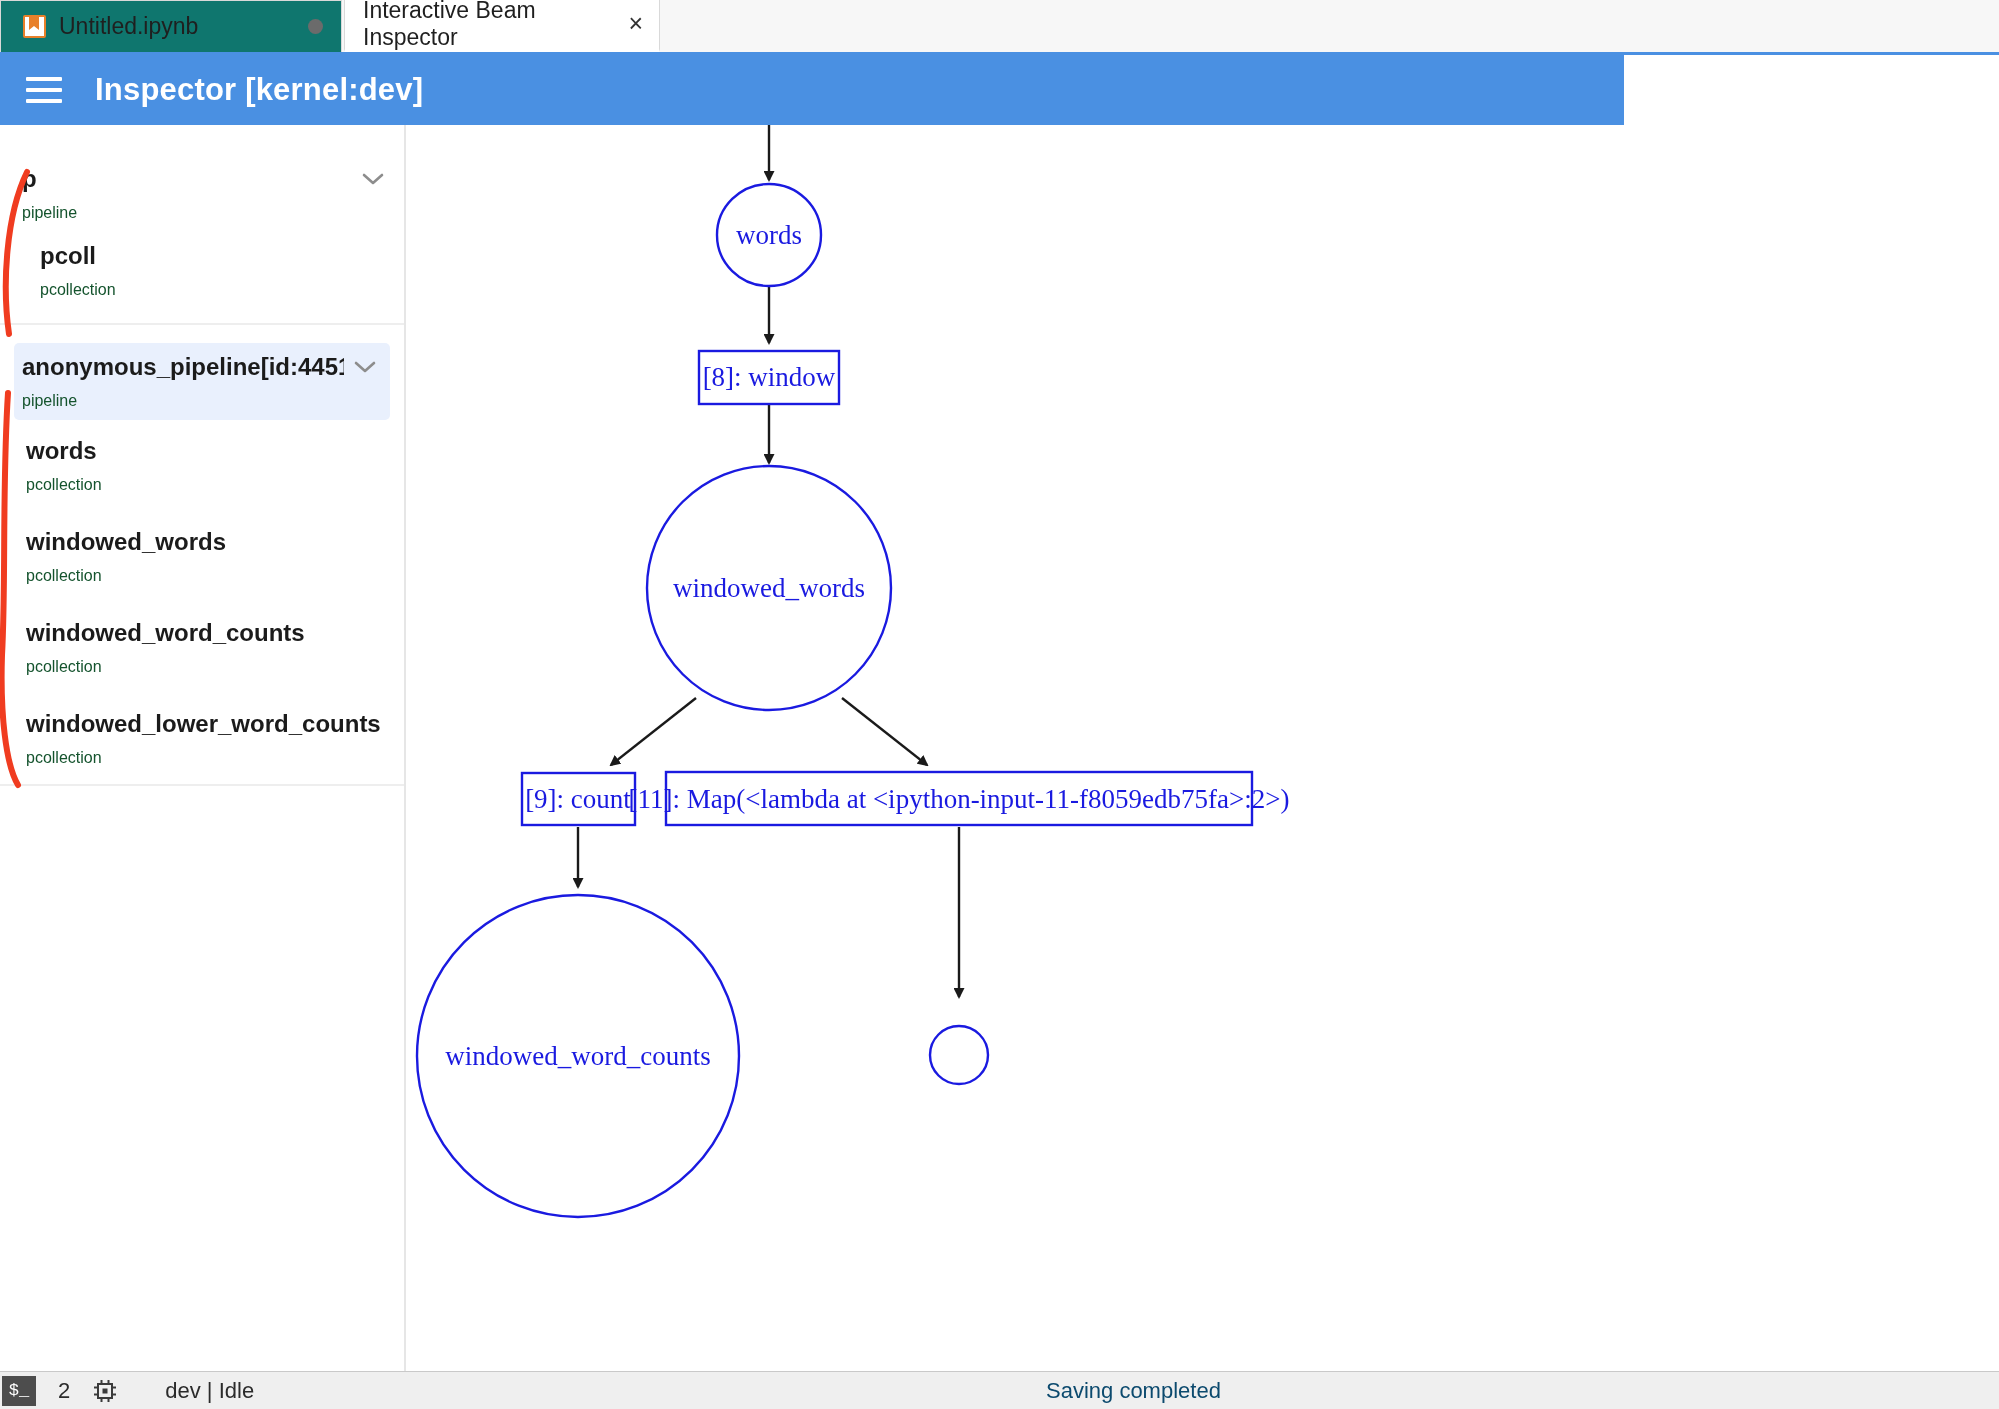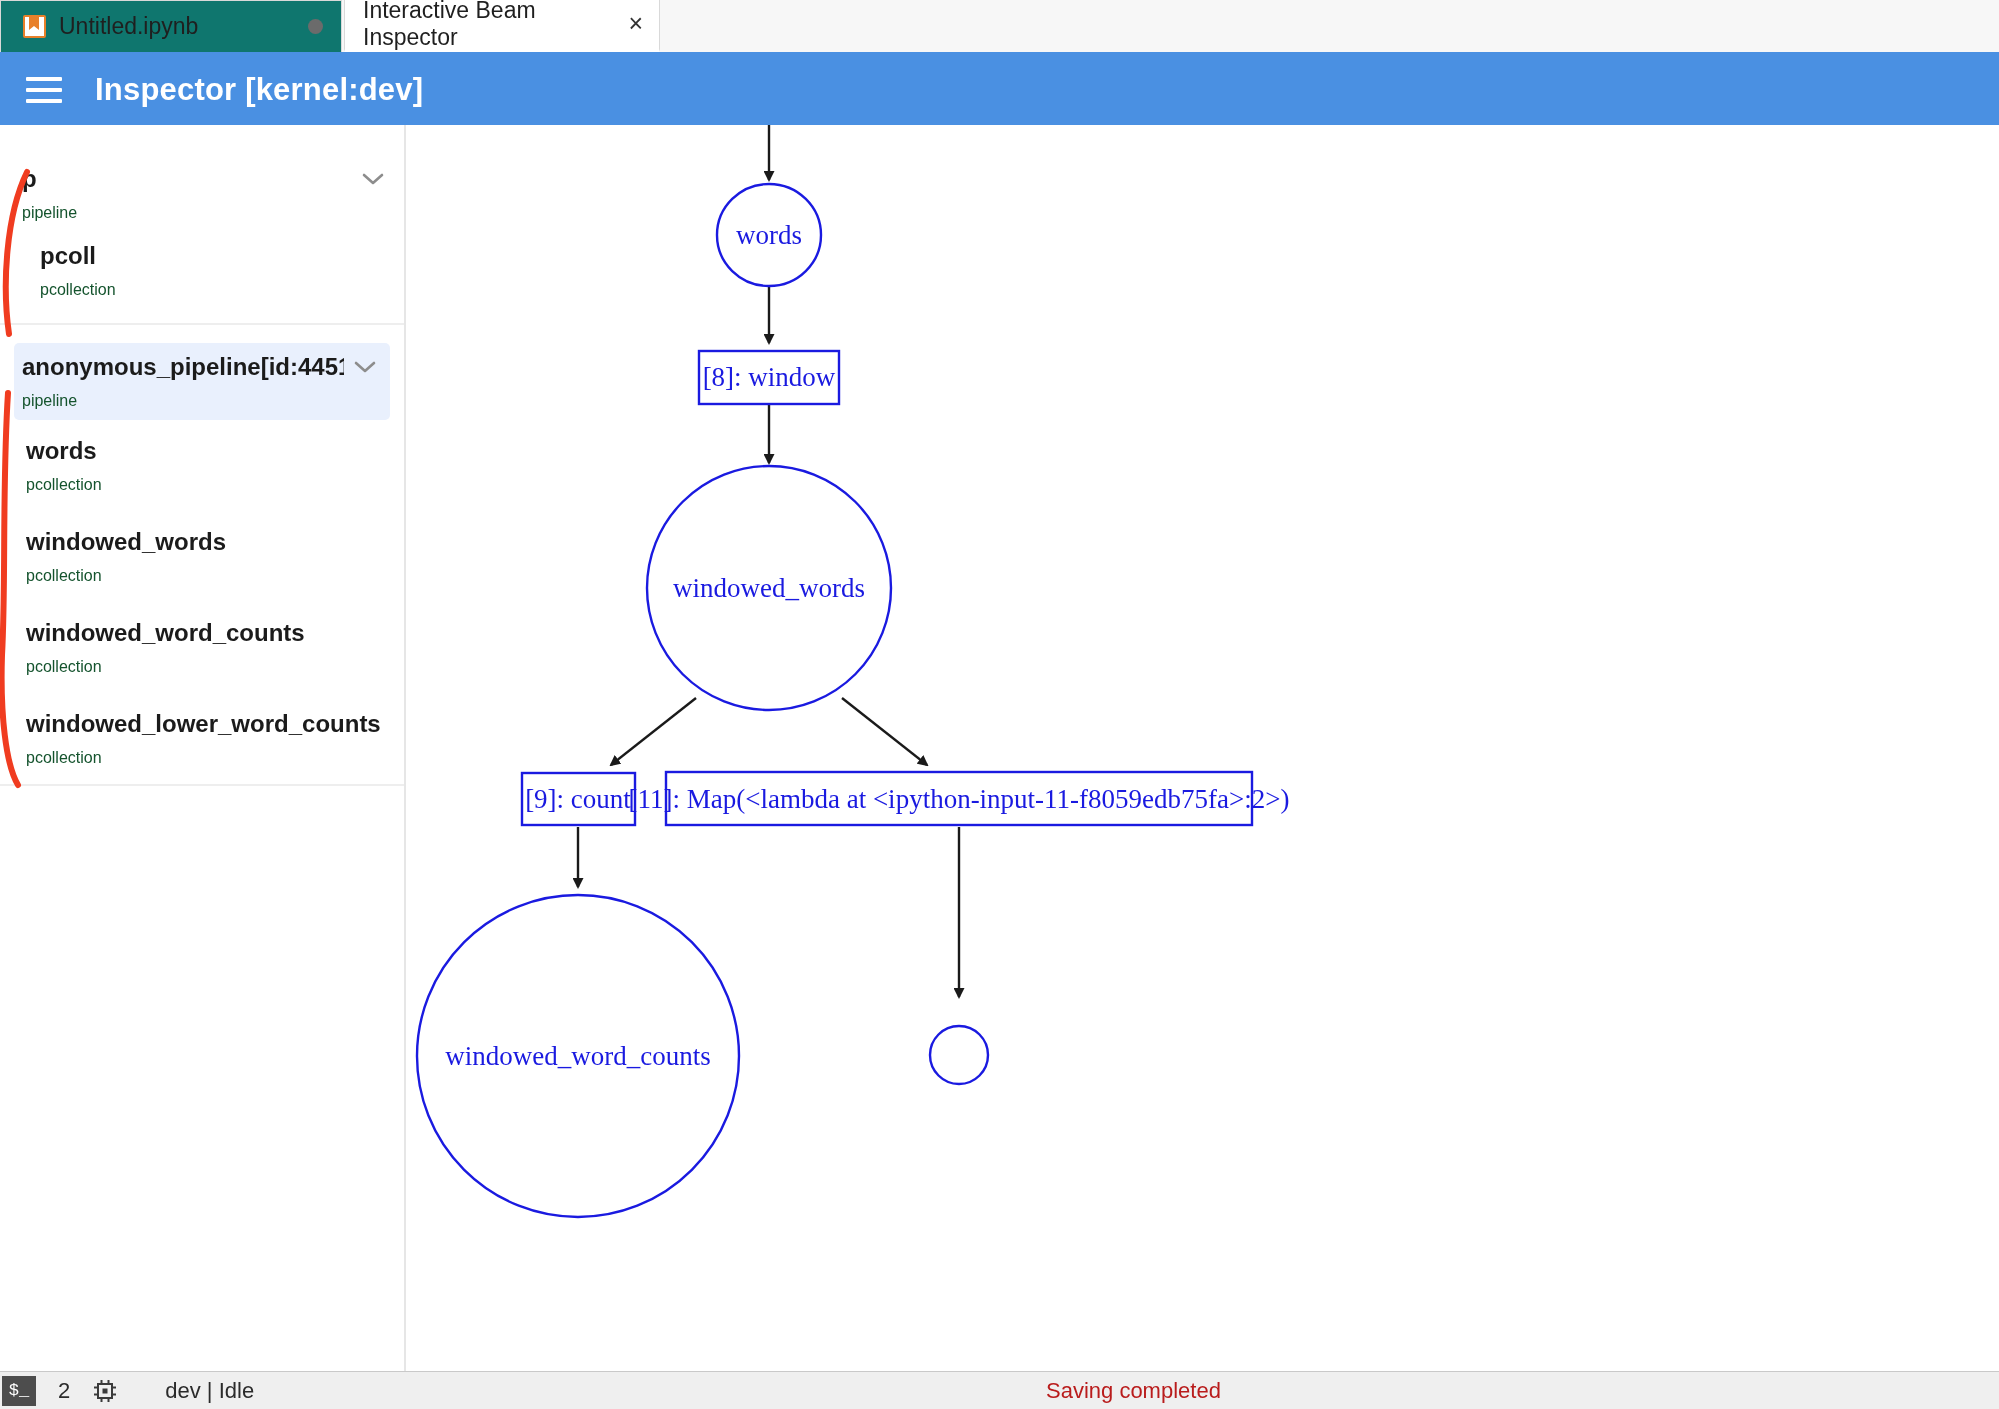--- a/index.html
+++ b/index.html
@@ -82,21 +82,21 @@
     margin-left: 10px;
     font-size: 25px;
     color: #333;
     line-height: 1;
     font-weight: 300;
   }
   
   .header {
     position: absolute;
     left: 0; top: 55px;
-    width: 1999px;
+    width: 1624px;
     height: 70px;
     background: #4a90e2;
     display: flex;
     align-items: center;
     gap: 33px;
     padding-left: 26px;
     box-sizing: border-box;
   }
   .hamburger {
     width: 36px; height: 26px;
@@ -215,21 +215,21 @@
     margin-left: 2px;
   }
   .sb-text { font-size: 22px; color: #2b2b2b; }
   .sb-num { margin-left: 22px; }
   .sb-chip { margin-left: 22px; width: 26px; height: 26px; }
   .sb-kernel { margin-left: 47px; }
   .sb-saving {
     position: absolute;
     left: 1046px;
     font-size: 22px;
-    color: #b91c1c;
+    color: #0c4a6e;
   }
 </style>
 </head>
 <body>
 
 <div class="tabbar">
   <div class="tab inactive">
     <span class="tab-left">
       <span class="nb-icon"></span>
       <span>Untitled.ipynb</span>

